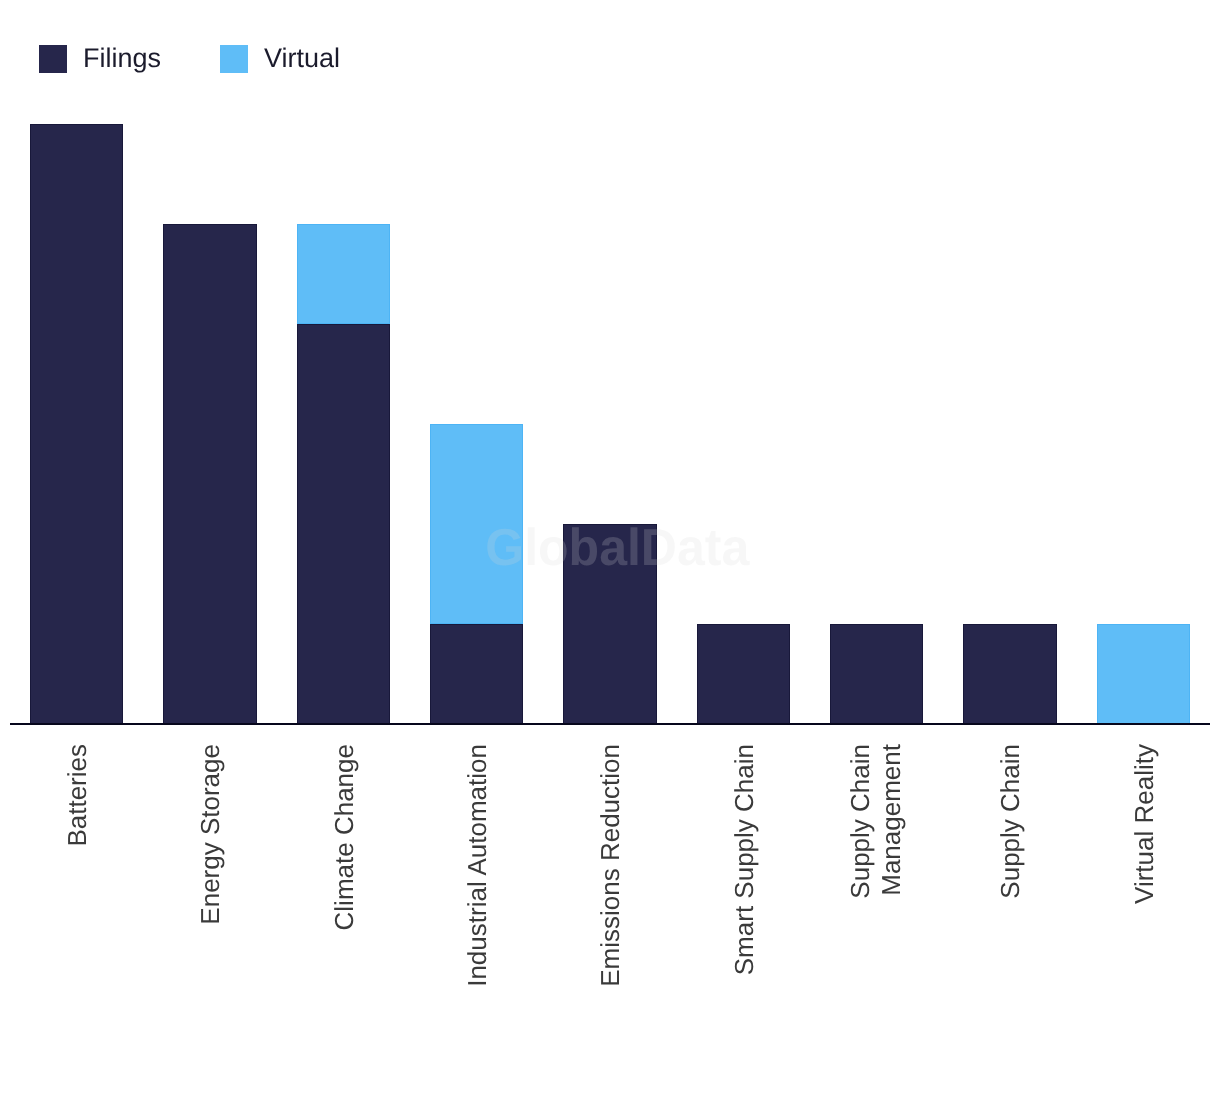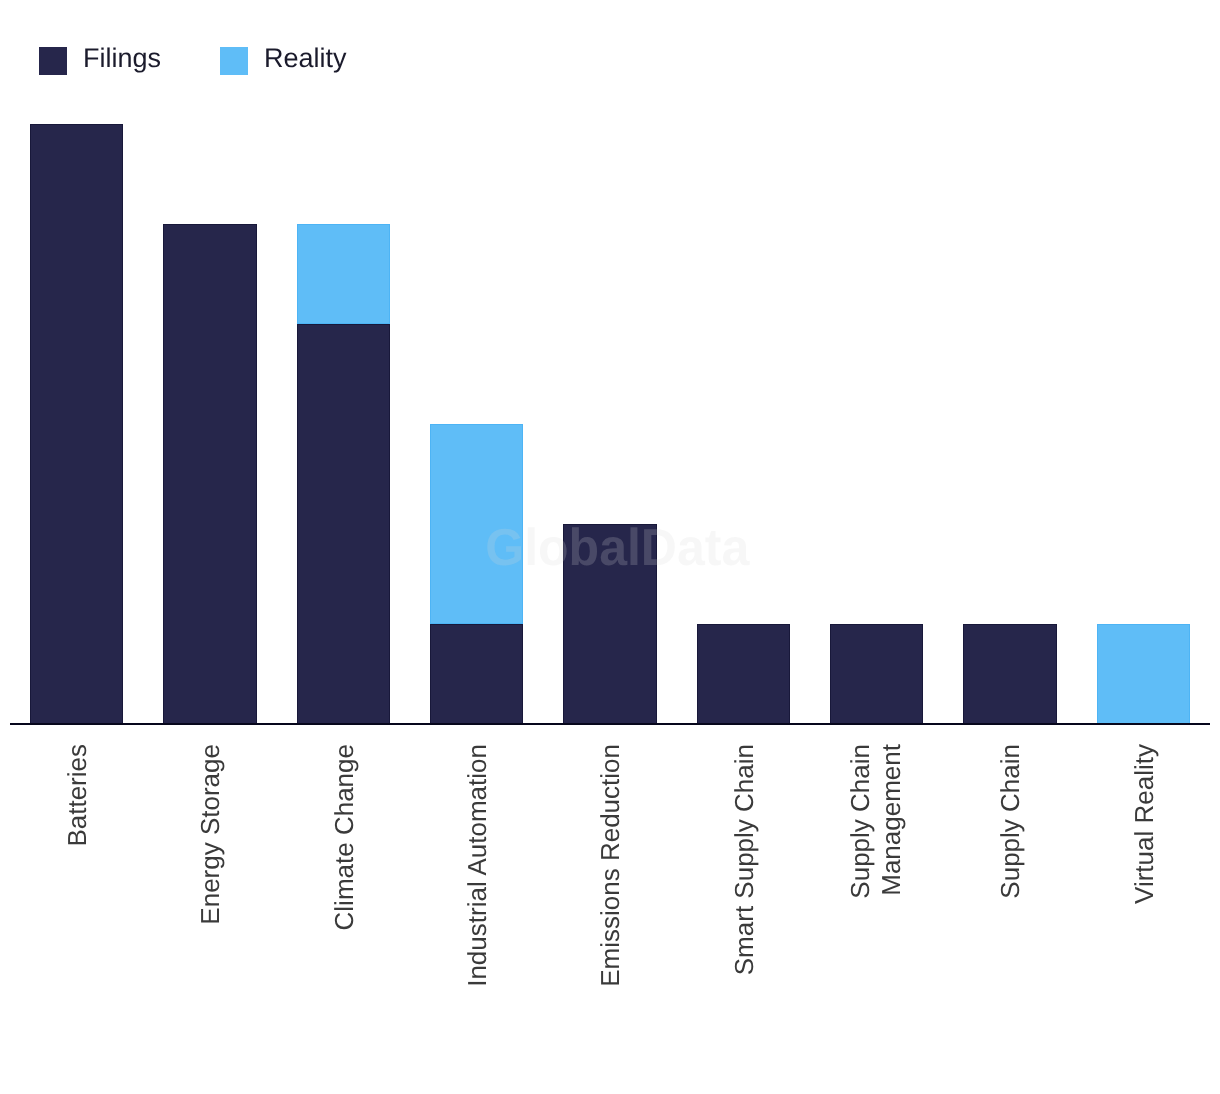--- a/index.html
+++ b/index.html
@@ -20,21 +20,21 @@
   
   .watermark { position:absolute; left:0; top:512px; width:1220px; height:72px;
                display:flex; align-items:center; justify-content:center;
                pointer-events:none; z-index:5; transform:translateZ(0);margin-left:7px; }
   .wm-text { font-size:52px; font-weight:bold; color:rgba(214,214,214,0.2);
              letter-spacing:0px; line-height:72px; transform:scaleX(0.962); }
 
   
   .legend { position:absolute; left:10px; top:43.5px; height:29px; z-index:4;
             display:flex; align-items:center; transform:translateZ(0); }
-  .legend-item { display:flex; align-items:flex-start; height:29px;padding-left:29px; }
+  .legend-item { display:flex; align-items:flex-end; height:29px;padding-left:29px; }
   .legend-swatch { width:28px; height:28px; margin-top:3px; }
   .legend-label { font-size:27px; color:#1b1b2c; margin-left:16px; line-height:29px; }
   .legend-gap { width:30px; height:1px; }
 
   
   .plot { position:absolute; left:10px; top:0; width:1200px; height:724px; z-index:2; }
   .bar { position:absolute; bottom:0; }
   .seg { position:absolute; width:100%; left:0; }
   .seg-filings { box-shadow: inset 0 0 0 1px var(--stroke); }
   .seg-grants  { box-shadow: inset 0 0 0 1px var(--stroke-alt); }
@@ -62,21 +62,21 @@
   </div>
 
   <div class="legend">
     <div class="legend-item">
       <div class="legend-swatch" style="background: rgb(38, 38, 75);"></div>
       <div class="legend-label">Filings</div>
     </div>
     <div class="legend-gap"></div>
     <div class="legend-item">
       <div class="legend-swatch" style="background: rgb(95, 189, 247);"></div>
-      <div class="legend-label">Reality</div>
+      <div class="legend-label">Virtual</div>
     </div>
   </div>
 
   <div class="plot" id="plot">
       <div class="bar" style="left: 20px; width: 93.3333px; height: 600px;">
         <div class="seg seg-filings" style="height: 600px; bottom: 0px; background: rgb(38, 38, 75);"></div>
       </div>
       <div class="bar" style="left: 153.333px; width: 93.3333px; height: 500px;">
         <div class="seg seg-filings" style="height: 500px; bottom: 0px; background: rgb(38, 38, 75);"></div>
       </div>

